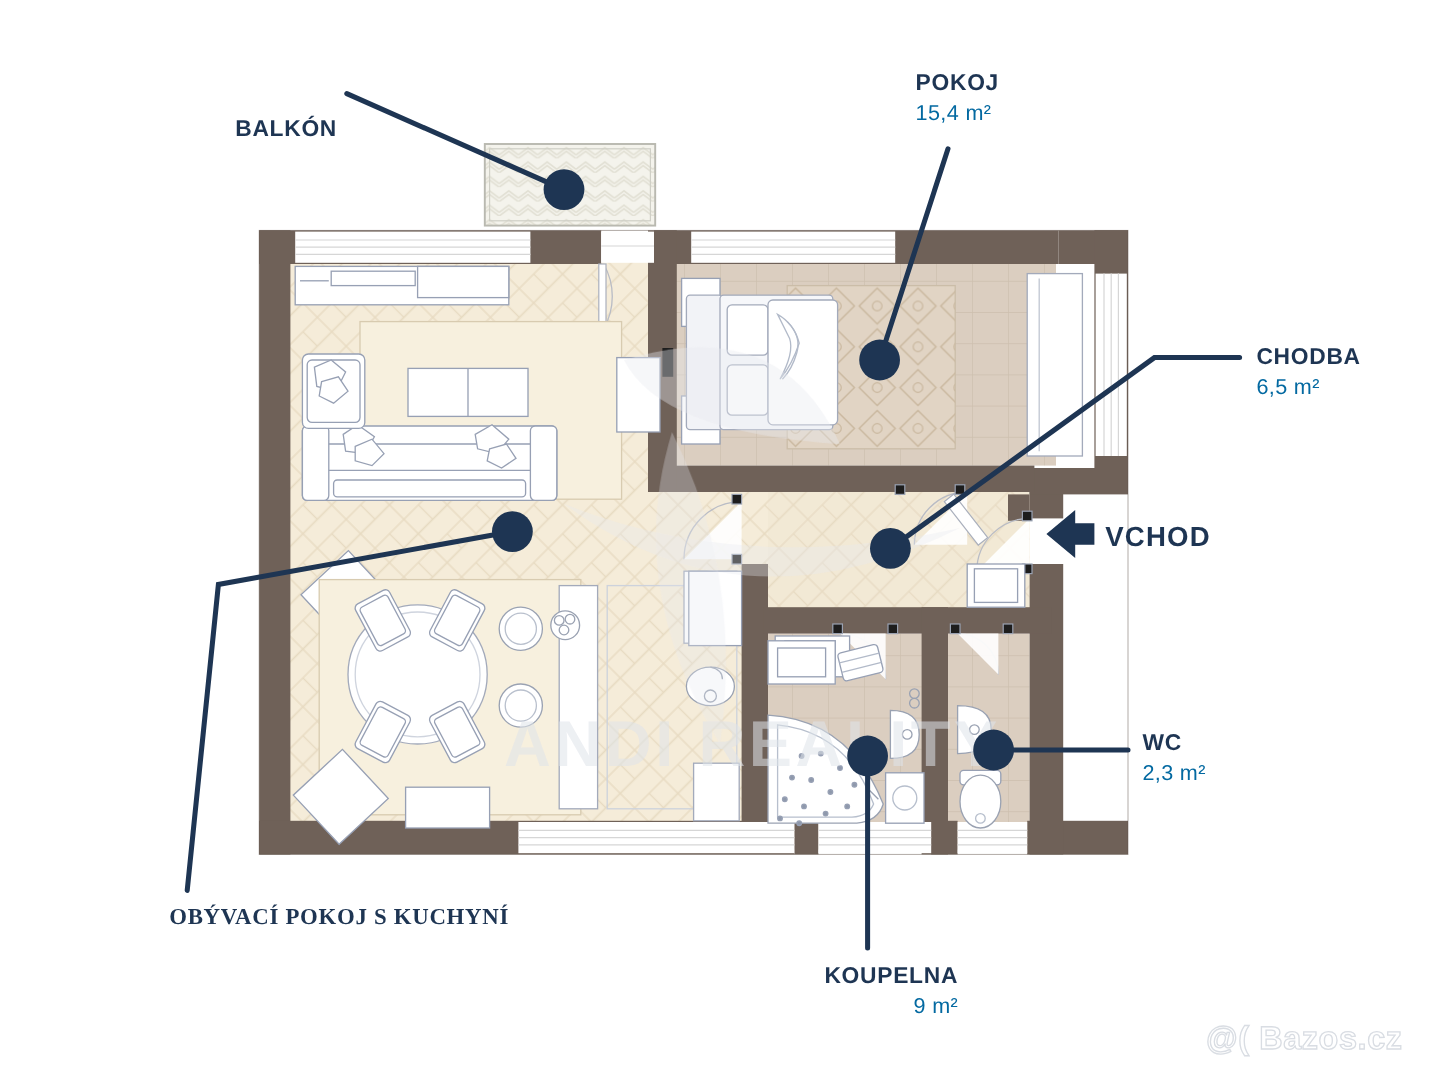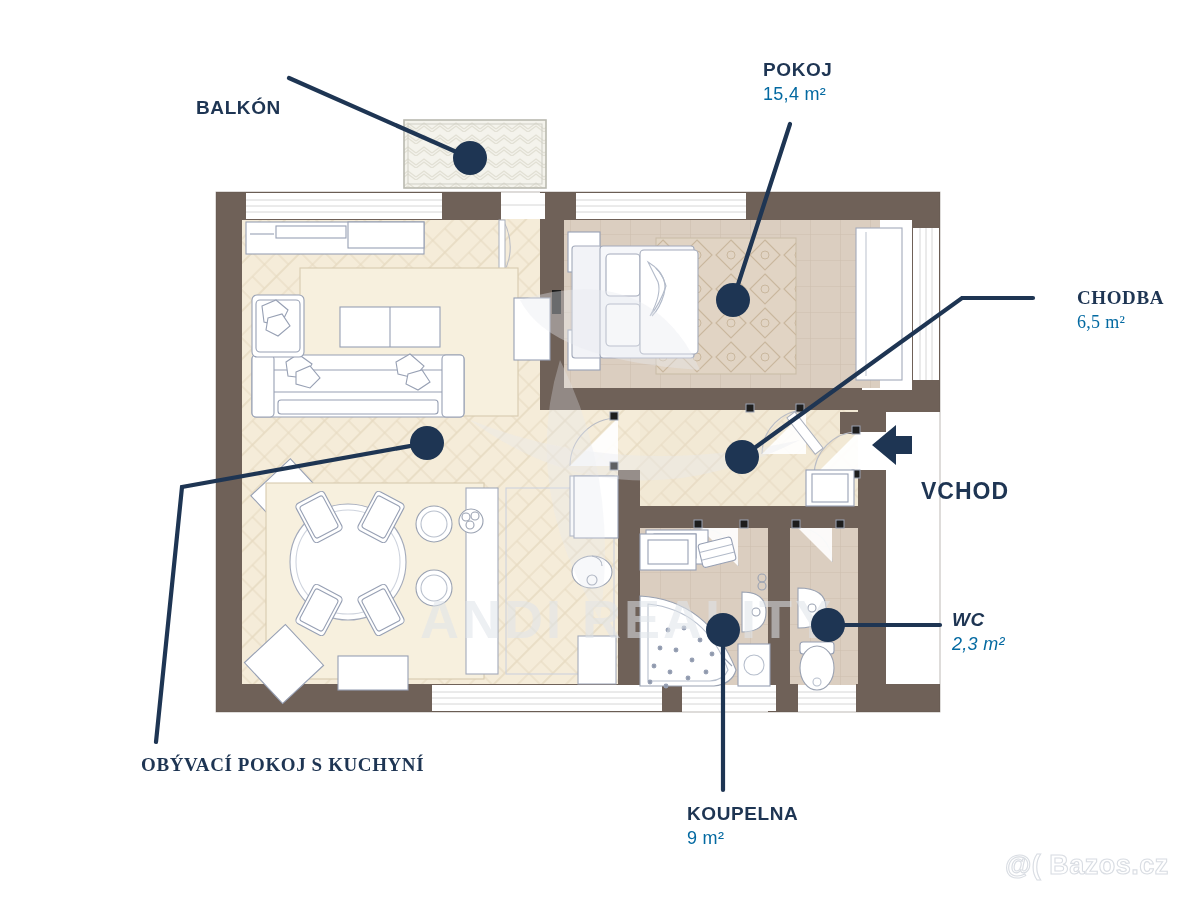--- a/index.html
+++ b/index.html
@@ -34,25 +34,25 @@
     font-size: 18px;
     font-weight: normal;
     letter-spacing: 0.3px;
     line-height: 1.4;
     color: #0369a1;
   }
 
   #lbl-balkon { left: 196px; top: 66px; }
   #lbl-pokoj  { left: 763px; top: 58px; }
   #lbl-chodba { left: 1047px; top: 286px; }
-  #lbl-wc     { left: 952px; top: 608px; font-style: italic; }
-  #lbl-koupelna { left: 687px; top: 802px; }
+  #lbl-wc     { left: 952px; top: 608px; }
+  #lbl-koupelna { left: 687px; top: 802px; text-align: right; }
   #lbl-obyvaci  { left: 141px; top: 753px; font-family: Liberation Serif, serif; }
   #lbl-vchod  { left: 921px; top: 433px; }
-  #lbl-vchod .name { font-size: 23px; letter-spacing: 1px; margin-top: 44px; }
+  #lbl-vchod .name { font-size: 23px; letter-spacing: 1px; }
 
   #watermark-bazos {
     position: absolute;
     left: 1003px; top: 845px;
     width: 180px; height: 40px;
     user-select: none;
   }
 </style>
 </head>
 <body>
@@ -447,21 +447,21 @@
 
   <div class="lbl" id="lbl-balkon" style="left: 196px; top: 52px; margin-top: 44px;">
     <div class="name">BALKÓN</div>
   </div>
 
   <div class="lbl" id="lbl-pokoj" style="left: 763px; top: 58px;">
     <div class="name">POKOJ</div>
     <div class="area">15,4 m²</div>
   </div>
 
-  <div class="lbl" id="lbl-chodba" style="left: 1077px; top: 286px; font-family: Liberation Serif, serif;">
+  <div class="lbl" id="lbl-chodba" style="left: 1047px; top: 286px;">
     <div class="name">CHODBA</div>
     <div class="area">6,5 m²</div>
   </div>
 
   <div class="lbl" id="lbl-wc" style="left: 952px; top: 608px;">
     <div class="name">WC</div>
     <div class="area">2,3 m²</div>
   </div>
 
   <div class="lbl" id="lbl-koupelna" style="left: 687px; top: 802px;">

